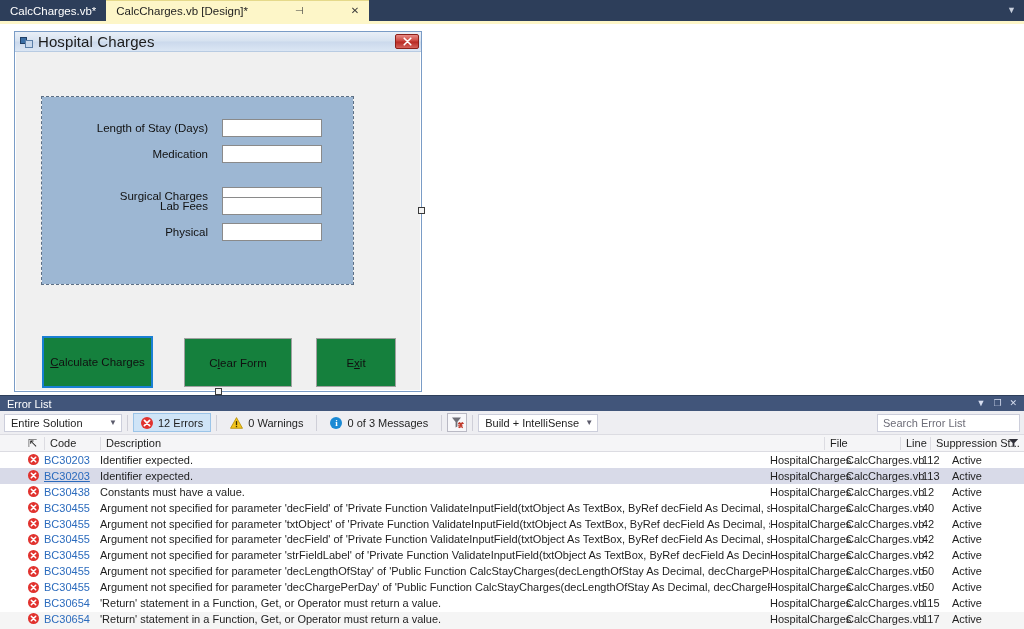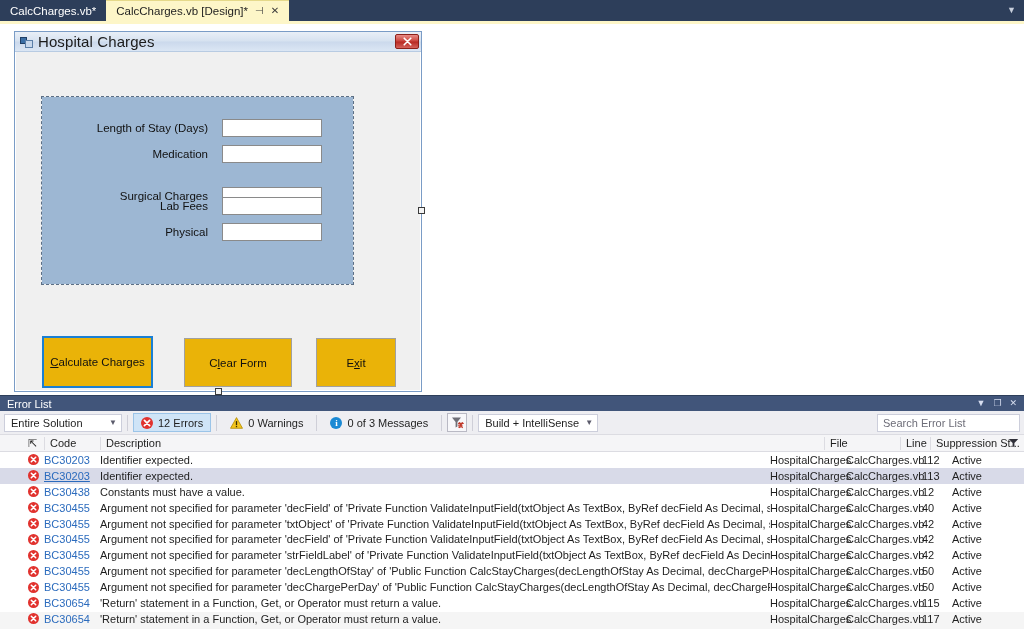--- a/index.html
+++ b/index.html
@@ -19,20 +19,21 @@
   }
   .tab {
     height: 21px; display: flex; align-items: center;
     padding: 0 10px; font-size: 11.5px; color: #ffffff;
     white-space: nowrap; cursor: pointer;
   }
   .tab.inactive { color: #ffffff; }
   .tab.active {
     background: #fdf6c8; color: #1e1e1e;
     border-top: 1px solid #e5d98a;
+    gap: 40px;
   }
   .tab .pin, .tab .close {
     margin-left: 7px; font-size: 10px; color: #3a3a3a; line-height: 1;
   }
   .tabstrip-right {
     margin-left: auto; display: flex; align-items: center;
     padding-right: 8px; height: 21px;
   }
   .chev-down {
     color: #c8cfdc; font-size: 9px; line-height: 1; cursor: pointer;
@@ -105,21 +106,21 @@
   .field-input {
     width: 100px; height: 18px; background: #ffffff;
     border: 1px solid #8a8a8a;
     font-size: 11px; color: #111; padding: 0 2px;
     outline: none; font-family: "Liberation Sans", sans-serif;
   }
 
   
   .form-btn {
     position: absolute;
-    background: #eab308;
+    background: #15803d;
     border: 1px solid #a0a0a0;
     font-size: 11.5px; color: #101010;
     display: flex; align-items: center; justify-content: center;
     cursor: pointer; font-family: "Liberation Sans", sans-serif;
     white-space: nowrap;
   }
   .form-btn.focused { border: 2px solid #1a7fd4; }
   .acc { text-decoration: underline; }
 
   

